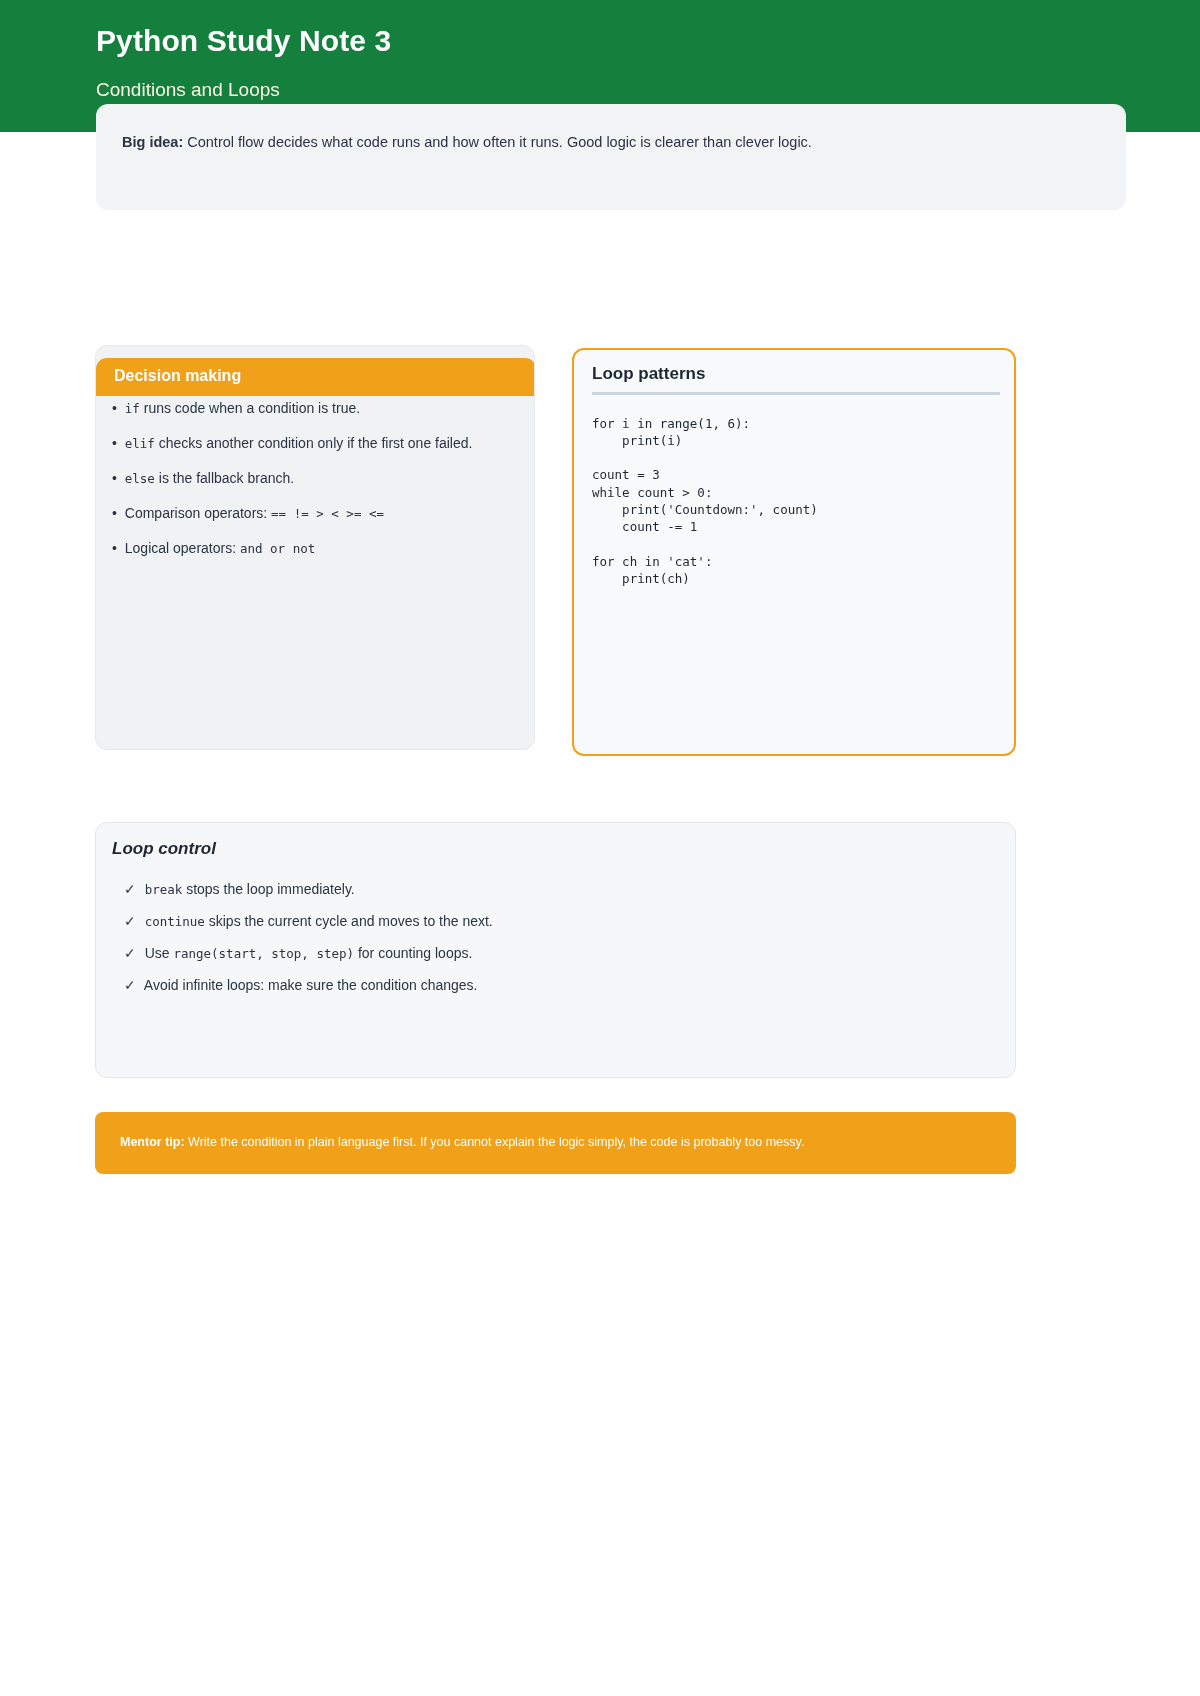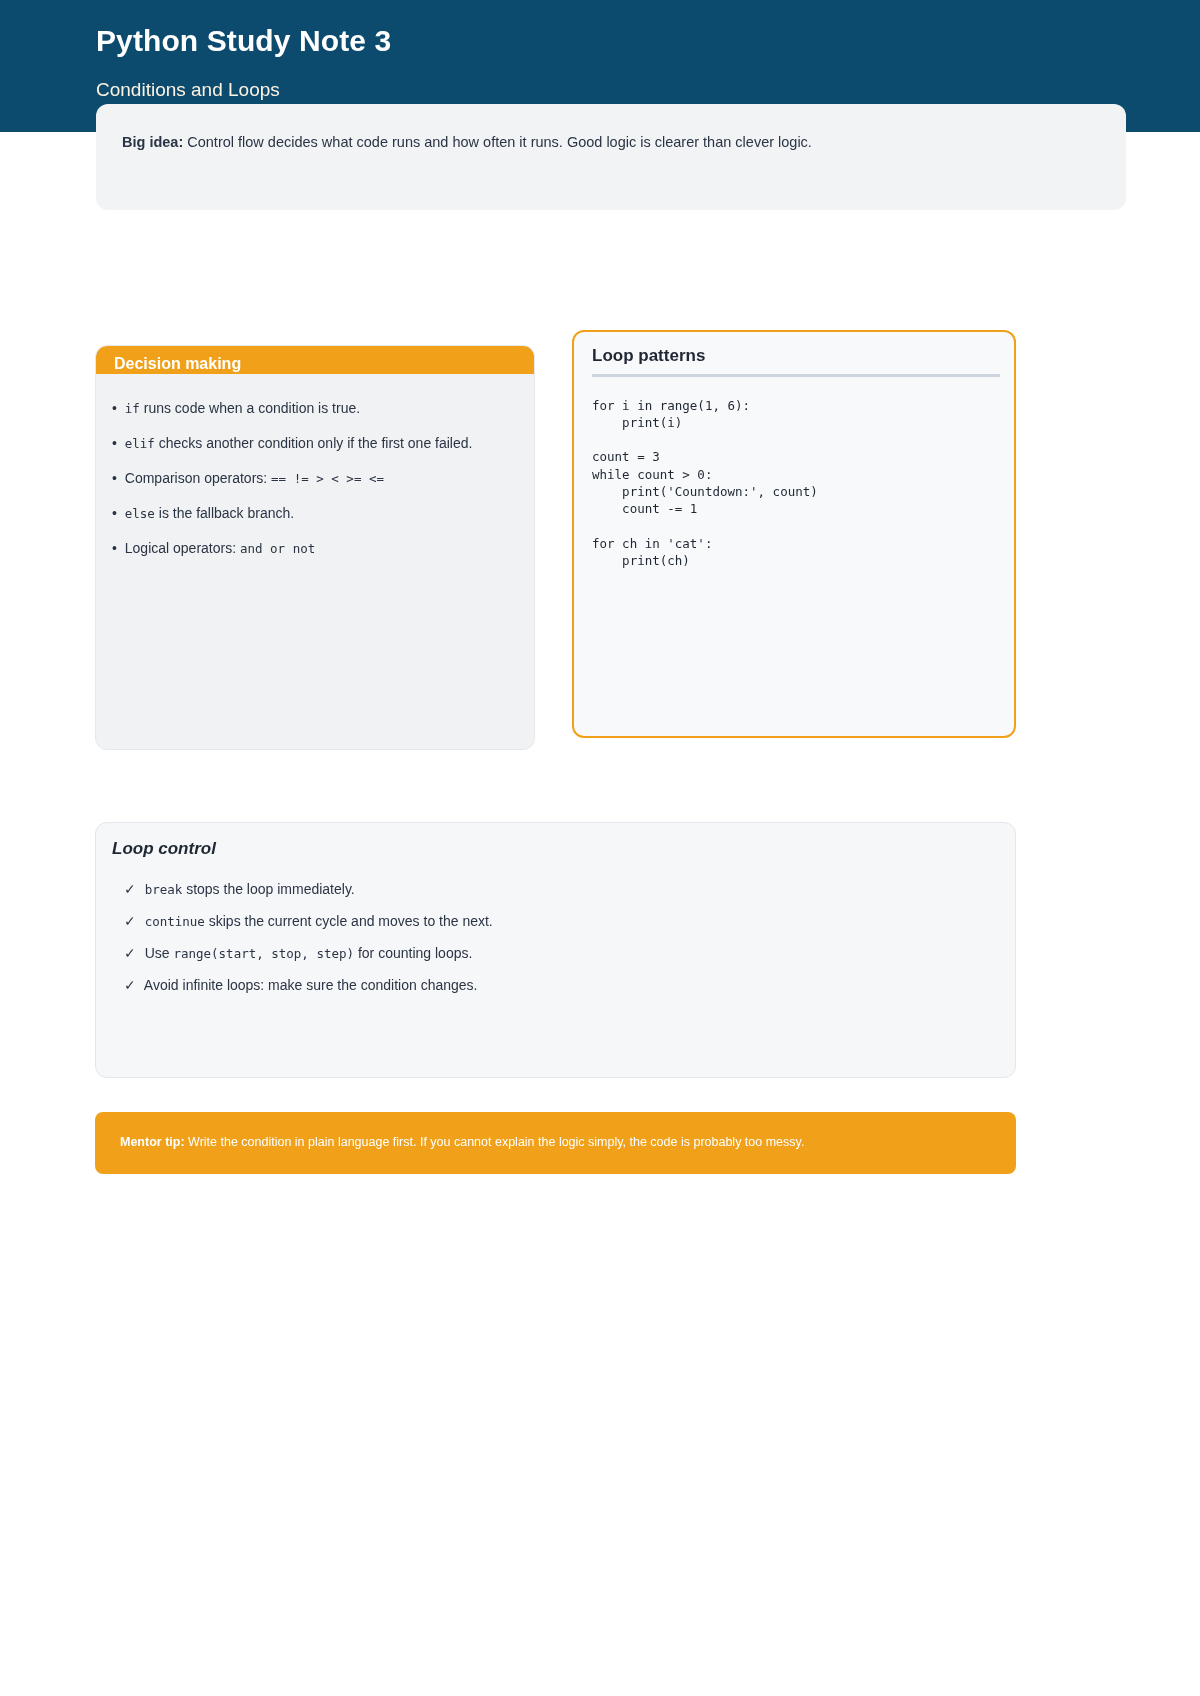--- a/index.html
+++ b/index.html
@@ -16,21 +16,21 @@
     overflow: hidden;
   }
 
   
   .header {
     position: absolute;
     left: 0;
     top: 0;
     width: 1200px;
     height: 132px;
-    background: #0c4a6e;
+    background: #15803d;
   }
   .header-title {
     position: absolute;
     left: 96px;
     top: 24px;
     font-size: 30px;
     font-weight: bold;
     color: #ffffff;
     letter-spacing: 0.1px;
   }
@@ -77,23 +77,23 @@
     top: 345px;
     width: 440px;
     height: 405px;
     background: #f1f2f4;
     border: 1px solid #e6e8eb;
     overflow: hidden;
   }
   .card-decision-head {
     position: absolute;
     left: 0;
-    top: 0;
+    top: 12px;
     width: 440px;
-    height: 28px;
+    height: 38px;
     background: #F0A019;
     border-radius: 11px 11px 0 0;
   }
   .card-decision-head-label {
     position: absolute;
     left: 18px;
     top: 9px;
     font-size: 16px;
     font-weight: bold;
     color: #ffffff;
@@ -113,21 +113,21 @@
   .bullet .dot { margin-right: 4px; }
   code, .mono {
     font-family: "DejaVu Sans Mono", "Liberation Mono", monospace;
     font-size: 12.5px;
     color: #2b3444;
   }
 
   
   .card-loops {
     left: 572px;
-    top: 330px;
+    top: 348px;
     width: 444px;
     height: 408px;
     background: #f8f9fb;
     border: 2px solid #F0A019;
     border-radius: 12px;
   }
   .card-loops-title {
     position: absolute;
     left: 18px;
     top: 14px;
@@ -235,28 +235,28 @@
     </div>
 
     <div class="bullet">
       <span class="dot">•</span>
       <code>elif</code>
       <span>checks another condition only if the first one failed.</span>
     </div>
 
     <div class="bullet">
       <span class="dot">•</span>
+      <code>else</code>
+      <span>is the fallback branch.</span>
+    </div>
+
+    <div class="bullet">
+      <span class="dot">•</span>
       <span>Comparison operators:</span>
       <code>==  !=  &gt;  &lt;  &gt;=  &lt;=</code>
-    </div>
-
-    <div class="bullet">
-      <span class="dot">•</span>
-      <code>else</code>
-      <span>is the fallback branch.</span>
     </div>
 
     <div class="bullet">
       <span class="dot">•</span>
       <span>Logical operators:</span>
       <code>and  or  not</code>
     </div>
 
   </div>
 </div>

